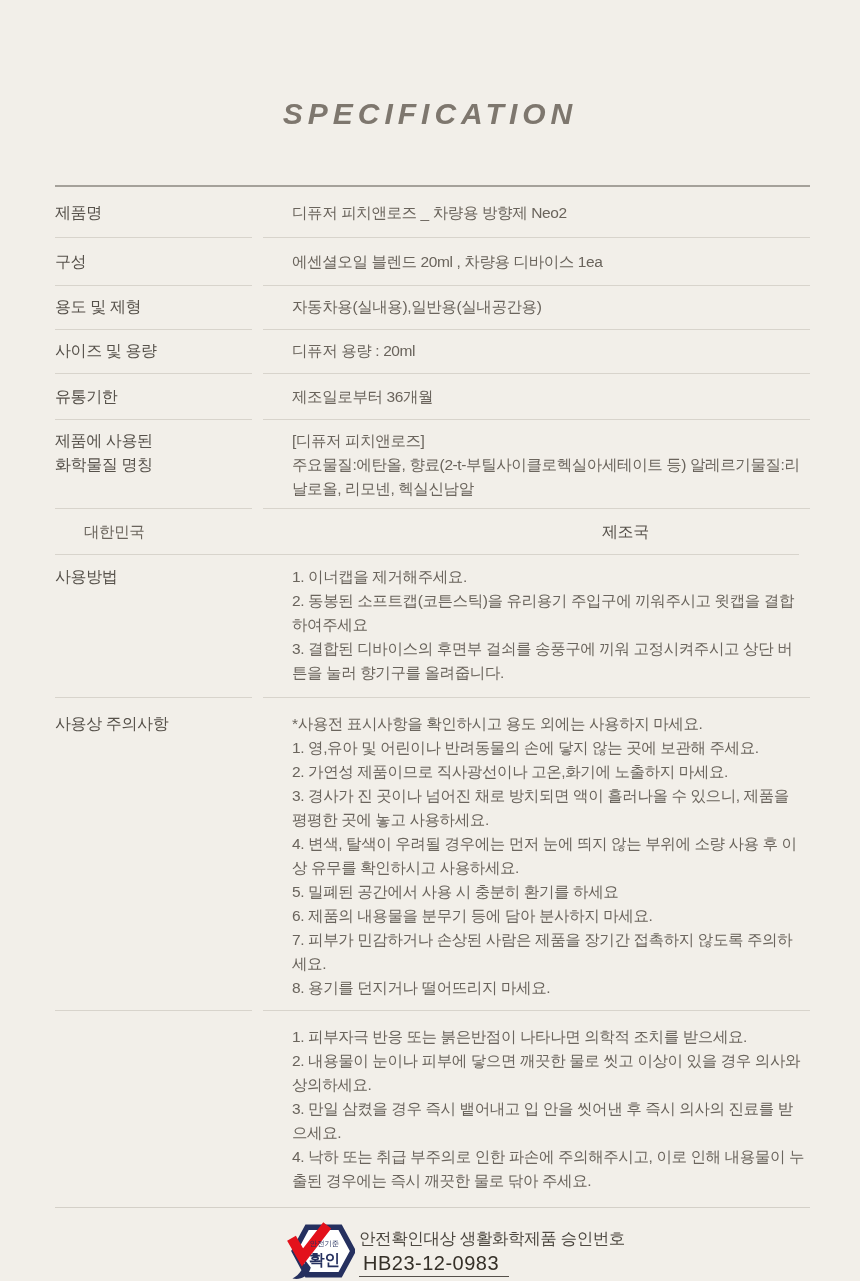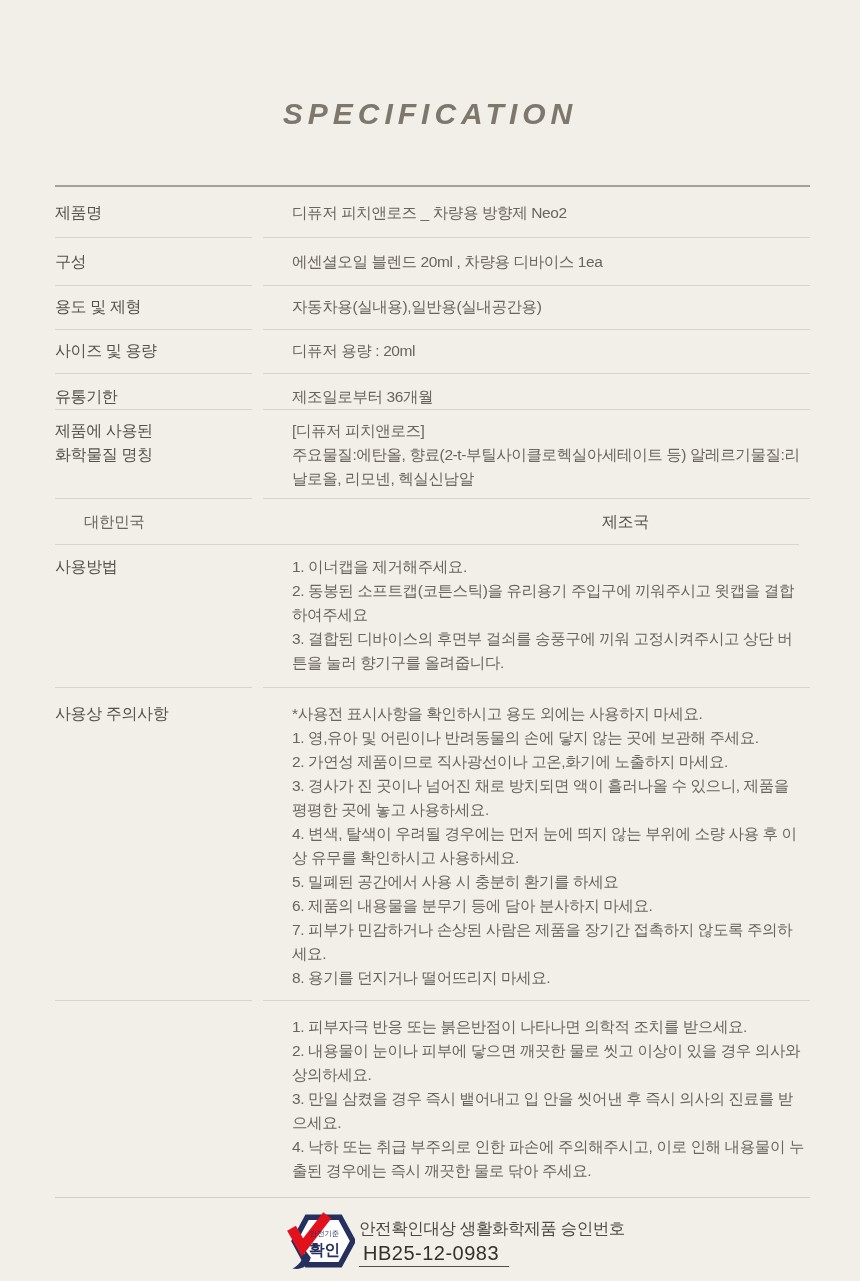--- a/index.html
+++ b/index.html
@@ -49,21 +49,21 @@
     padding-left: 29px;
     padding-right: 6px;
     color: #6a645c;
     word-break: break-all;
   }
   
   .row-product  .cell { padding-top: 14px; padding-bottom: 12px; }
   .row-compose  .cell { padding-top: 12px; padding-bottom: 11px; }
   .row-usage    .cell { padding-top: 9px;  padding-bottom: 10px; }
   .row-size     .cell { padding-top: 9px;  padding-bottom: 10px; }
-  .row-shelf    .cell { padding-top: 11px; }
+  .row-shelf    .cell { padding-top: 11px; padding-bottom: 10px; }
   .row-chem     .cell { padding-top: 9px;  padding-bottom: 7px; }
   .row-country  .cell { padding-top: 11px; padding-bottom: 10px; }
   .row-howto    .cell { padding-top: 10px; padding-bottom: 12px; }
   .row-caution  .cell { padding-top: 14px; padding-bottom: 10px; }
   .row-firstaid .cell { padding-top: 14px; padding-bottom: 14px; border-bottom: none; }
 
   .cert {
     margin: 0 50px 0 55px;
     border-top: 1px solid #d4d0c8;
     border-bottom: 2px solid #a5a19a;
@@ -175,17 +175,17 @@
       <polygon points="12,36 26,10 62,10 76,36 62,62 26,62" fill="#ffffff" stroke="#25305f" stroke-width="6"></polygon>
 
       <path d="M24,46 C22,57 16,63 10,66 C20,68 28,63 30,54 Z" fill="#25305f"></path>
 
       <polyline points="9,22 21,43 48,8" fill="none" stroke="#e3111b" stroke-width="11"></polyline>
       <text x="45" y="31" text-anchor="middle" font-size="8" fill="#25305f">안전기준</text>
       <text x="45" y="51" text-anchor="middle" font-size="17" font-weight="bold" fill="#25305f">확인</text>
     </svg>
     <div class="cert-text">
       <div class="cert-label">안전확인대상 생활화학제품 승인번호</div>
-      <div class="cert-number">HB25-12-0983</div>
+      <div class="cert-number">HB23-12-0983</div>
     </div>
   </div>
 
 </div>
 
 </body></html>

